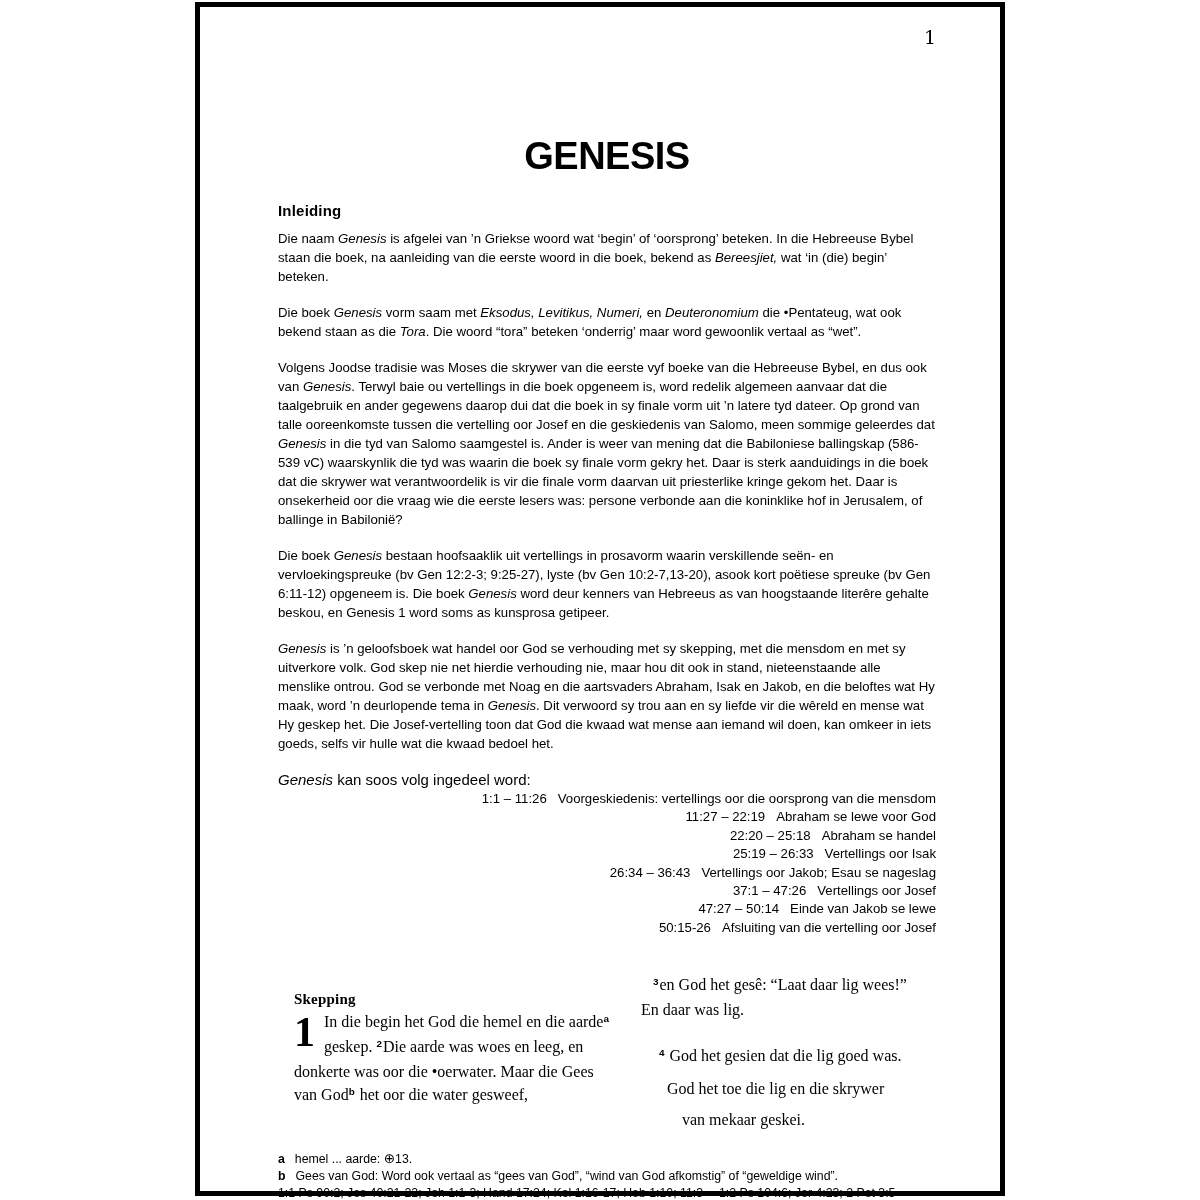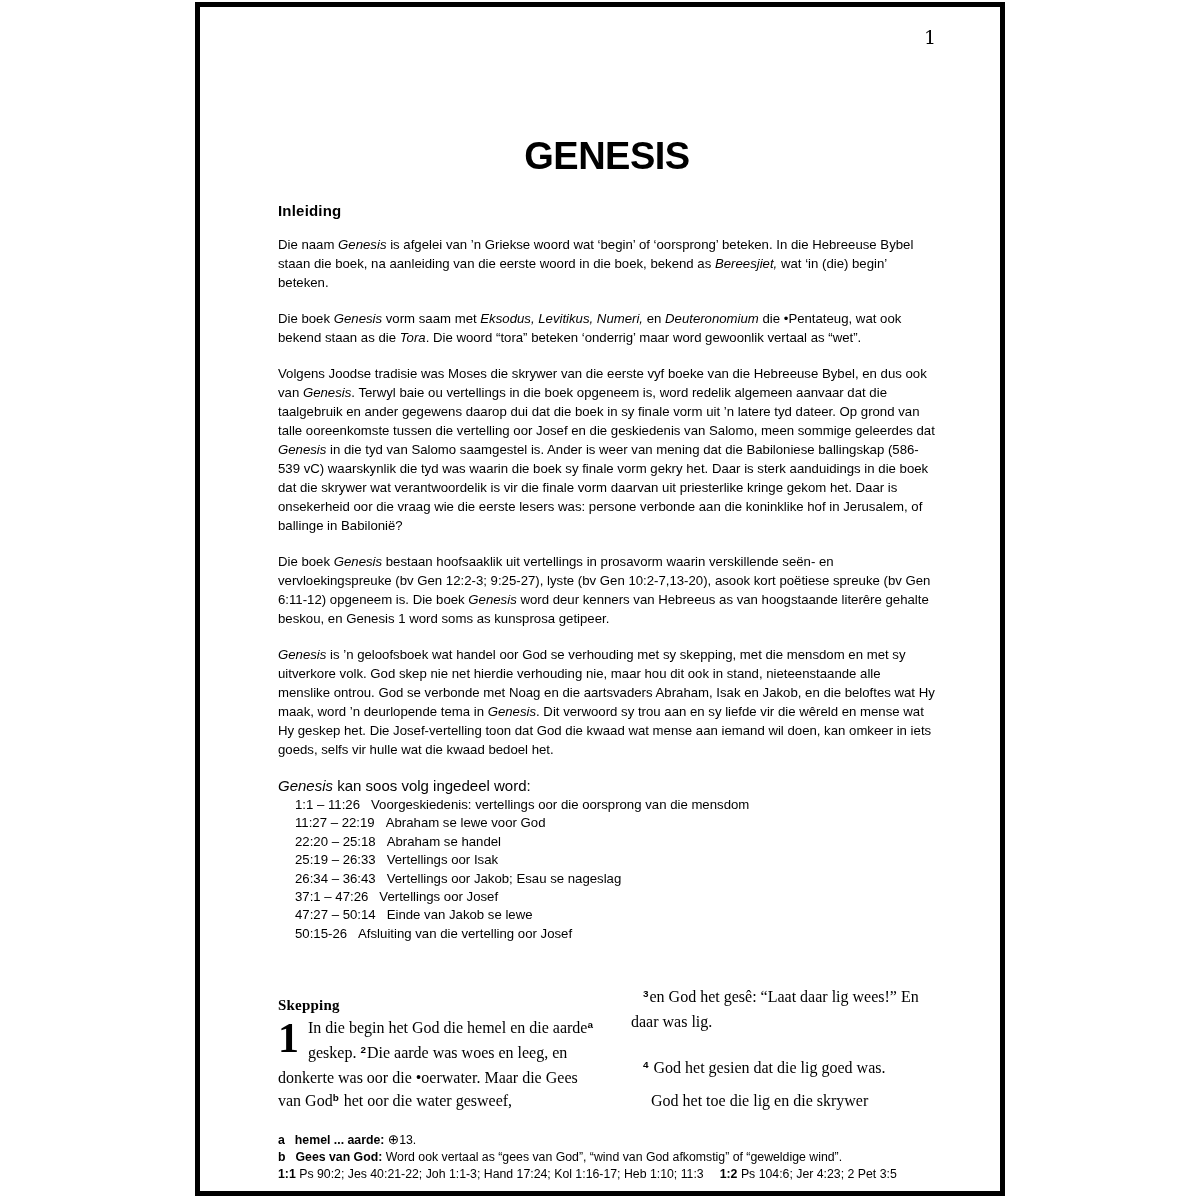--- a/index.html
+++ b/index.html
@@ -45,74 +45,75 @@
     font-weight: 700;
     line-height: 16px;
     margin: 24px 0 0 0;
     letter-spacing: 0.2px;
   }
   .section-heading { margin: 0 0 2px 0; }
 
   .intro-paragraph {
     font-size: 13.2px;
     line-height: 19px;
-    margin: 16px 0 17px 0;
+    margin: 10px 0 17px 0;
   }
 
   .outline-lead {
     font-size: 15px;
     line-height: 19px;
     margin: 4px 0 1px 0;
   }
   .outline-list { margin: 0; }
   .outline-item {
     font-size: 13.2px;
     line-height: 18.4px;
     padding-left: 17px;
+    text-align: right;
   }
   .outline-range { margin-right: 11px; white-space: nowrap; }
 
   .verse-columns {
     display: flex;
     gap: 17px;
     margin-top: 28px;
     font-family: "Liberation Serif", "DejaVu Serif", serif;
     font-size: 16px;
     line-height: 23px;
   }
-  .vc-left  { width: 322px; padding-top: 26px; box-sizing: border-box; }
+  .vc-left  { width: 322px; padding-top: 26px; box-sizing: border-box; margin-left: 16px; }
   .vc-right { flex: 1; }
 
   .chapter-paragraph { margin: 3px 0 0 0; }
   .drop-cap {
     float: left;
     font-weight: 700;
     font-size: 42px;
     line-height: 42px;
     height: 44px;
     margin: 1px 9px 0 0;
   }
 
-  .verse-3 { margin: 14px; text-indent: 12px; }
+  .verse-3 { margin: 8px; text-indent: 12px; }
   .poetry { margin-top: 23px; }
   .poem-line { margin: 8px; }
   .poem-line-1 { padding-left: 18px; }
   .poem-line-2 { padding-left: 26px; }
   .poem-line-3 { padding-left: 41px; }
 
   .footnotes {
     margin-top: 12px;
     font-size: 12.3px;
     line-height: 17px;
   }
   .footnote-line { margin: 0; }
 
   
   .run-i   { font-style: italic; }
-  .run-b   { font-weight: 700; text-align: right; }
+  .run-b   { font-weight: 400; text-align: right; }
   .run-fnl { font-weight: 700; margin-right: 10px; }
   .run-sup {
     font-family: "Liberation Sans", "DejaVu Sans", sans-serif;
     font-weight: 700;
     font-size: 0.62em;
     position: relative;
     top: -0.52em;
     margin-right: 1px;
   }
   .run-gap { display: inline-block; width: 16px; }
@@ -160,20 +161,21 @@
       <div class="verse-columns">
         <div class="vc-left">
           <h2 class="section-heading">Skepping</h2>
           <p class="chapter-paragraph"><span class="drop-cap">1</span><span><span>In die begin het God die hemel en die aarde</span><span class="run-sup">a</span><span> geskep. </span><span class="run-sup">2</span><span>Die aarde was woes en leeg, en donkerte was oor die •oerwater. Maar die Gees van God</span><span class="run-sup">b</span><span> het oor die water gesweef,</span></span></p>
         </div>
         <div class="vc-right">
           <p class="verse-3"><span class="run-sup">3</span><span>en God het gesê: “Laat daar lig wees!” En daar was lig.</span></p>
           <div class="poetry">
             <div class="poem-line poem-line-1"><span class="run-sup">4</span><span> God het gesien dat die lig goed was.</span></div>
             <div class="poem-line poem-line-2"><span>God het toe die lig en die skrywer</span></div>
+            <div class="poem-line poem-line-3"><span>van mekaar geskei.</span></div>
           </div>
         </div>
       </div>
 
       <div class="footnotes">
         <div class="footnote-line"><span class="run-fnl">a</span><span class="run-b">hemel ... aarde:</span><span> </span><span class="run-globe">⊕</span><span>13.</span></div>
         <div class="footnote-line"><span class="run-fnl">b</span><span class="run-b">Gees van God:</span><span> Word ook vertaal as “gees van God”, “wind van God afkomstig” of “geweldige wind”.</span></div>
         <div class="footnote-line"><span class="run-b">1:1</span><span> Ps 90:2; Jes 40:21-22; Joh 1:1-3; Hand 17:24; Kol 1:16-17; Heb 1:10; 11:3</span><span class="run-gap"></span><span class="run-b">1:2</span><span> Ps 104:6; Jer 4:23; 2 Pet 3:5</span></div>
       </div>
 

